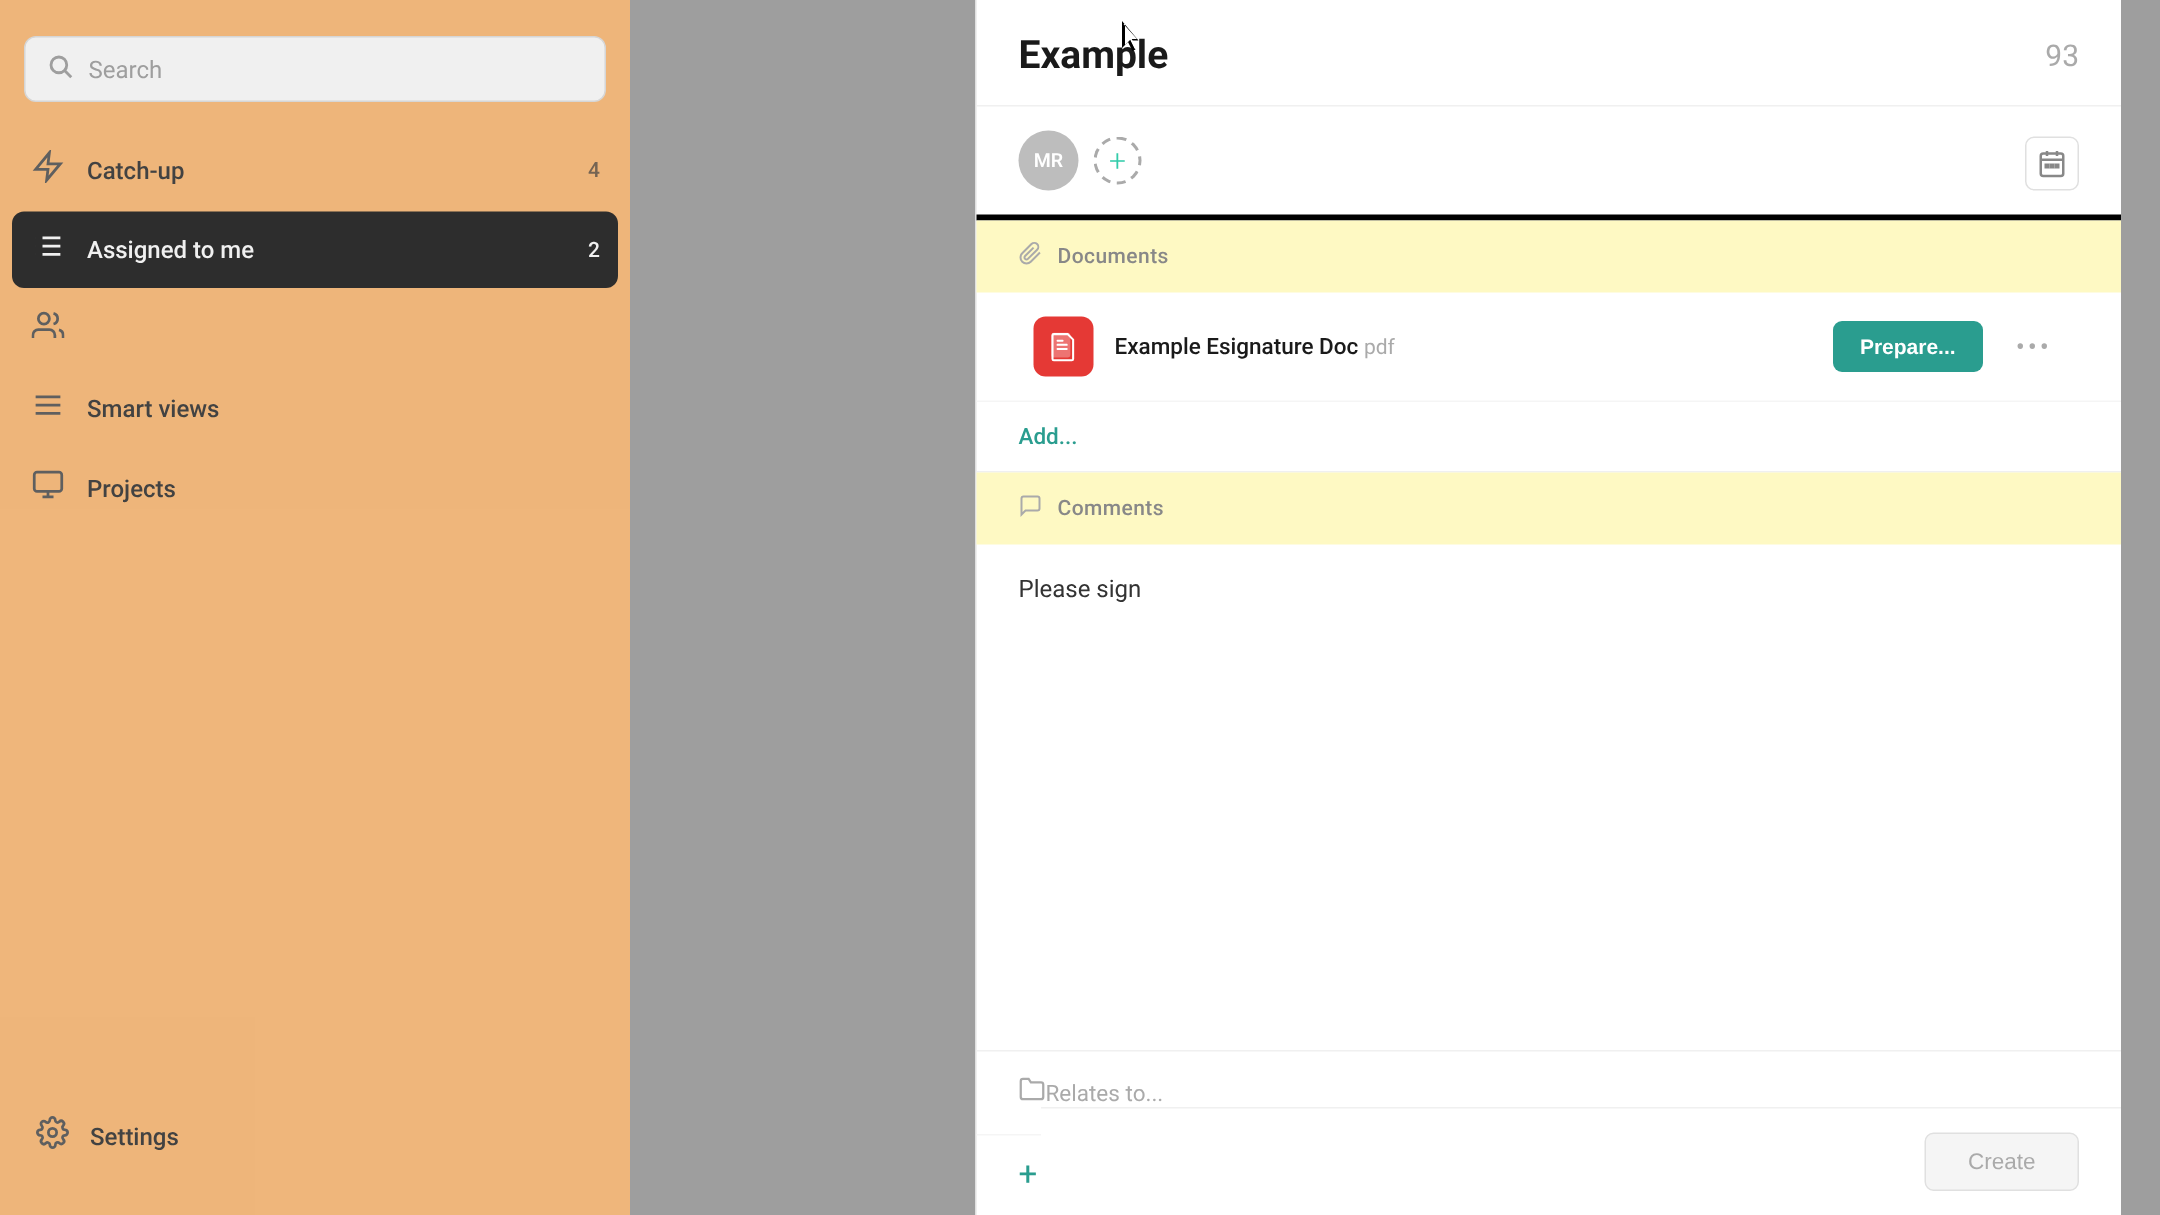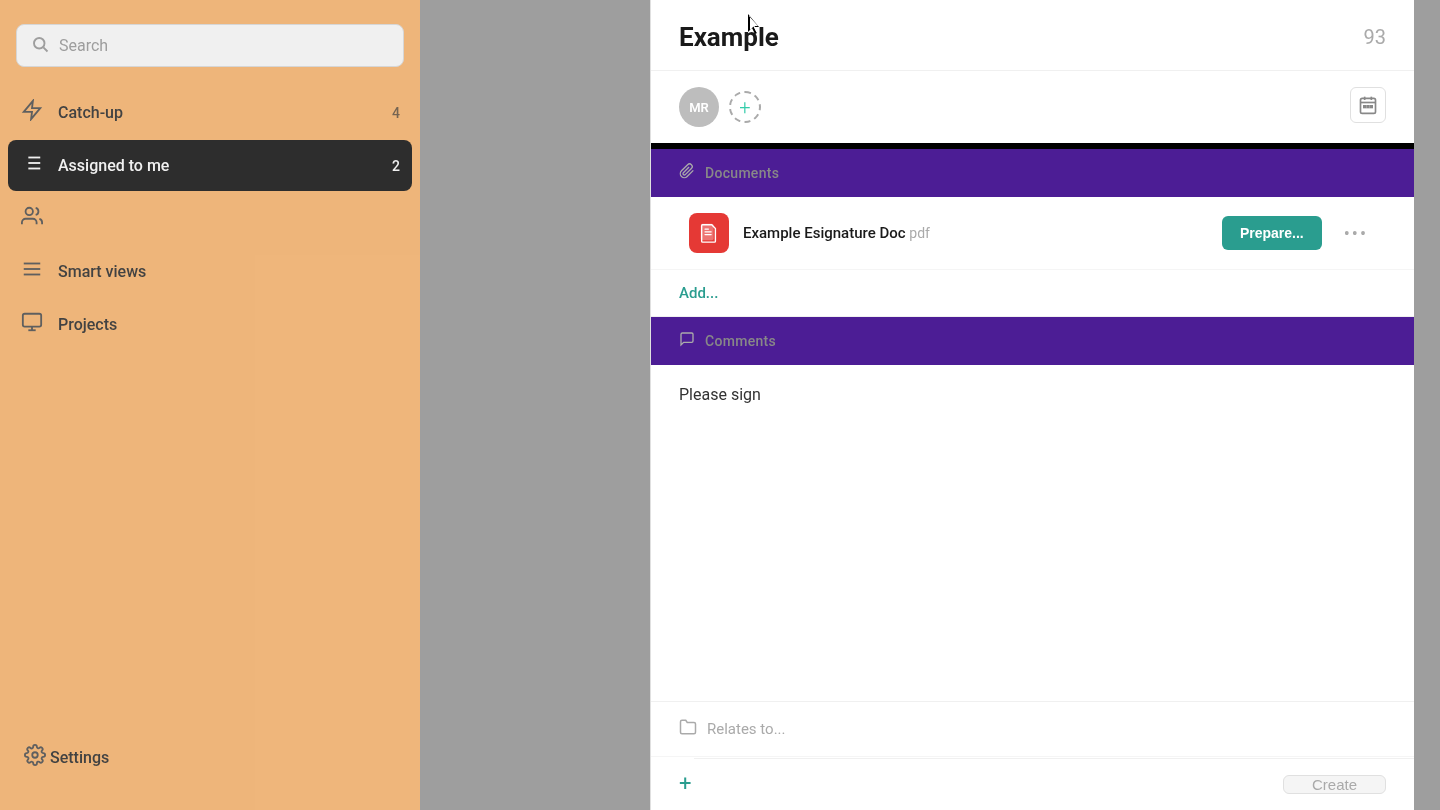--- a/index.html
+++ b/index.html
@@ -95,21 +95,21 @@
       color: #fff;
     }
 
     .sidebar-bottom {
       padding: 12px 20px;
     }
 
     .settings-item {
       display: flex;
       align-items: center;
-      gap: 4px;
+      gap: 14px;
       padding: 12px 4px;
       cursor: pointer;
       color: #333;
       font-size: 16px;
       font-weight: 500;
     }
 
     
     .main-panel {
       position: absolute;
@@ -138,24 +138,24 @@
     }
 
     .panel-count {
       font-size: 20px;
       color: #aaa;
       font-weight: 400;
     }
 
     .panel-members {
       display: flex;
-      align-items: flex-start;
+      align-items: flex-end;
       justify-content: space-between;
       padding: 16px 28px;
-      border-bottom: 6px solid #000000;
+      border-bottom: 4px solid #000000;
     }
 
     .members-left {
       display: flex;
       align-items: center;
       gap: 10px;
     }
 
     .avatar {
       width: 40px;
@@ -194,21 +194,21 @@
       justify-content: center;
       cursor: pointer;
       color: #666;
       font-size: 18px;
     }
 
     .section-header {
       display: flex;
       align-items: center;
       padding: 14px 28px;
-      background: #4c1d95;
+      background: #fef9c3;
       gap: 10px;
     }
 
     .section-icon {
       color: #aaa;
       font-size: 16px;
     }
 
     .section-title {
       font-size: 14px;
@@ -292,21 +292,20 @@
 
     .comment-text {
       font-size: 16px;
       color: #333;
     }
 
     .relates-row {
       display: flex;
       align-items: center;
       padding: 16px 28px;
-      gap: 10px;
       border-bottom: 1px solid #f5f5f5;
     }
 
     .relates-icon {
       color: #aaa;
       font-size: 17px;
     }
 
     .relates-label {
       font-size: 15px;
@@ -330,21 +329,21 @@
       justify-content: flex-end;
       background: #fff;
       border-top: 1px solid #f0f0f0;
     }
 
     .create-btn {
       background: #f5f5f5;
       color: #aaa;
       border: 1px solid #e0e0e0;
       border-radius: 6px;
-      padding: 0 28px;
+      padding: 10px 28px;
       font-size: 15px;
       font-weight: 500;
       cursor: pointer;
     }
 
     
     .cursor {
       position: absolute;
       left: 748px;
       top: 14px;

